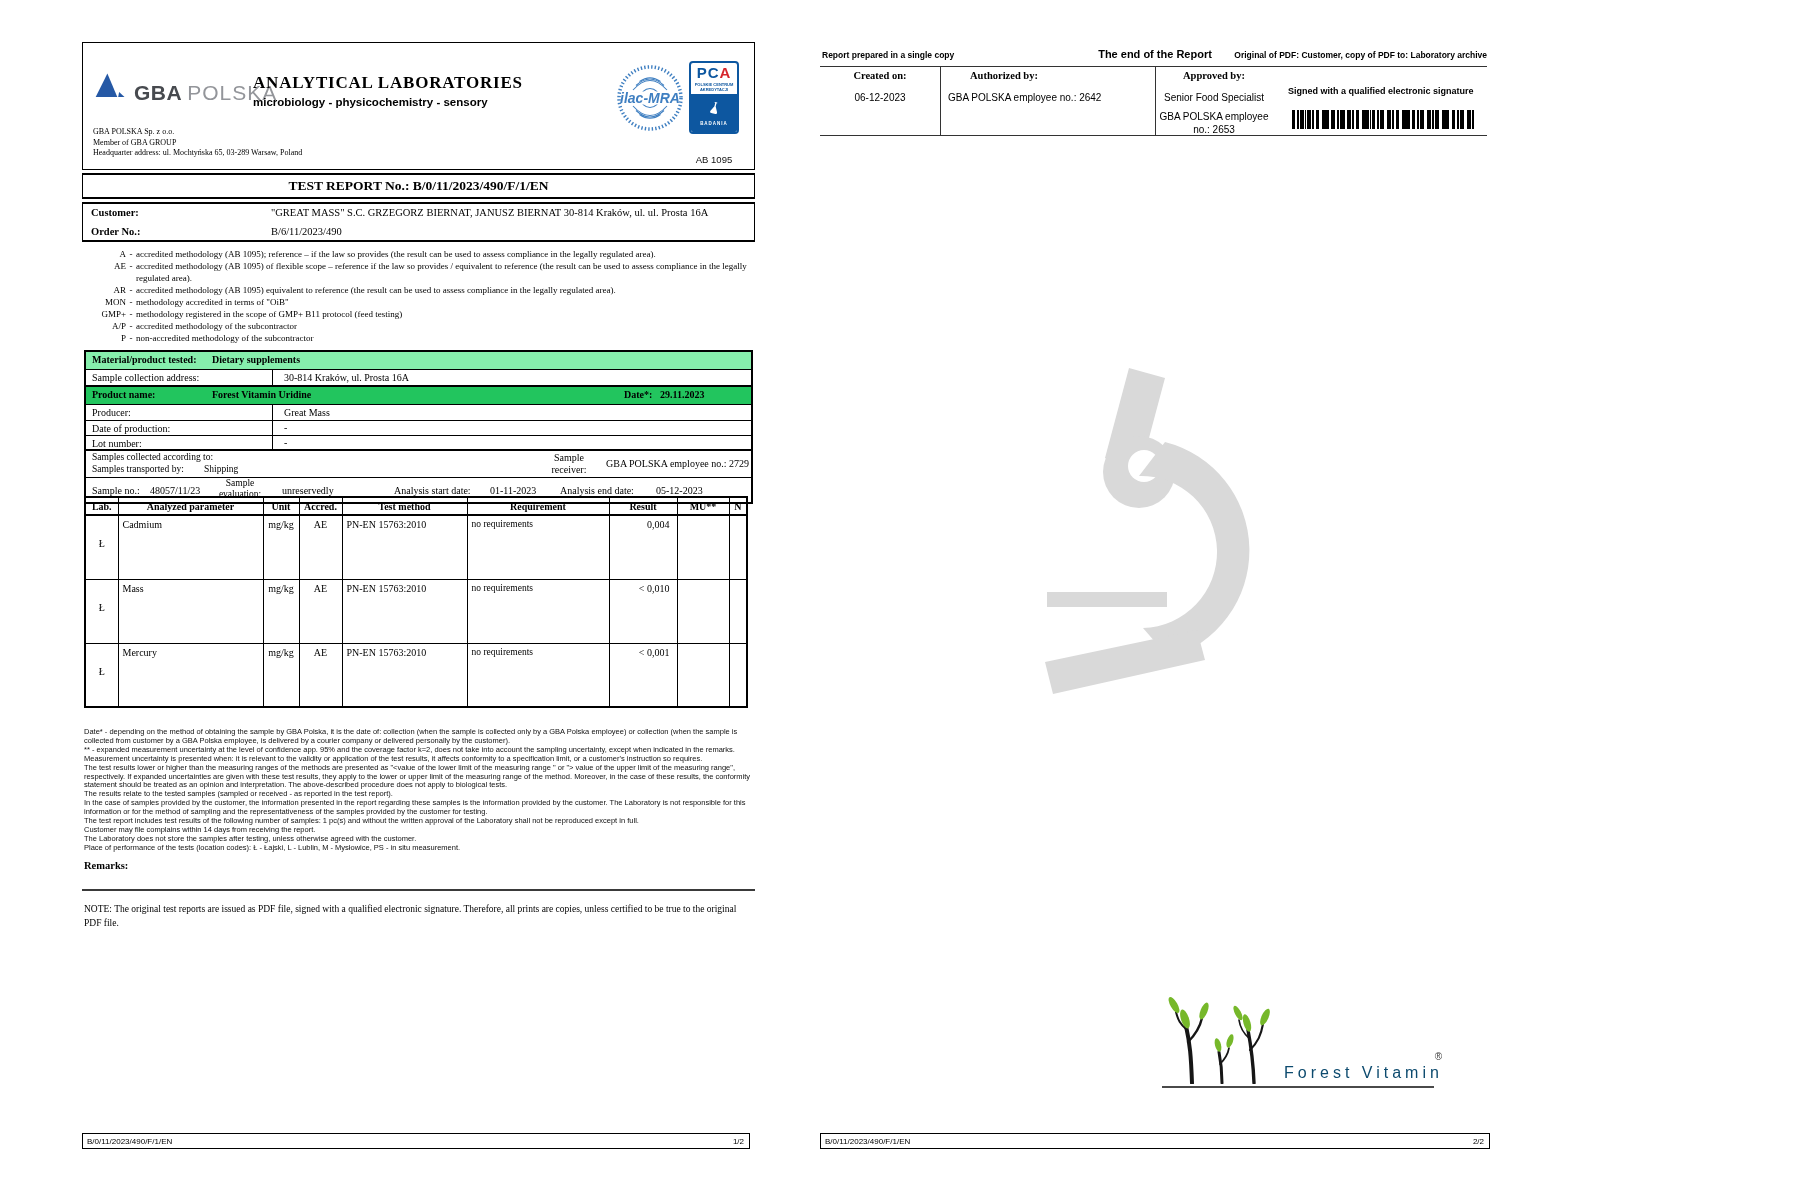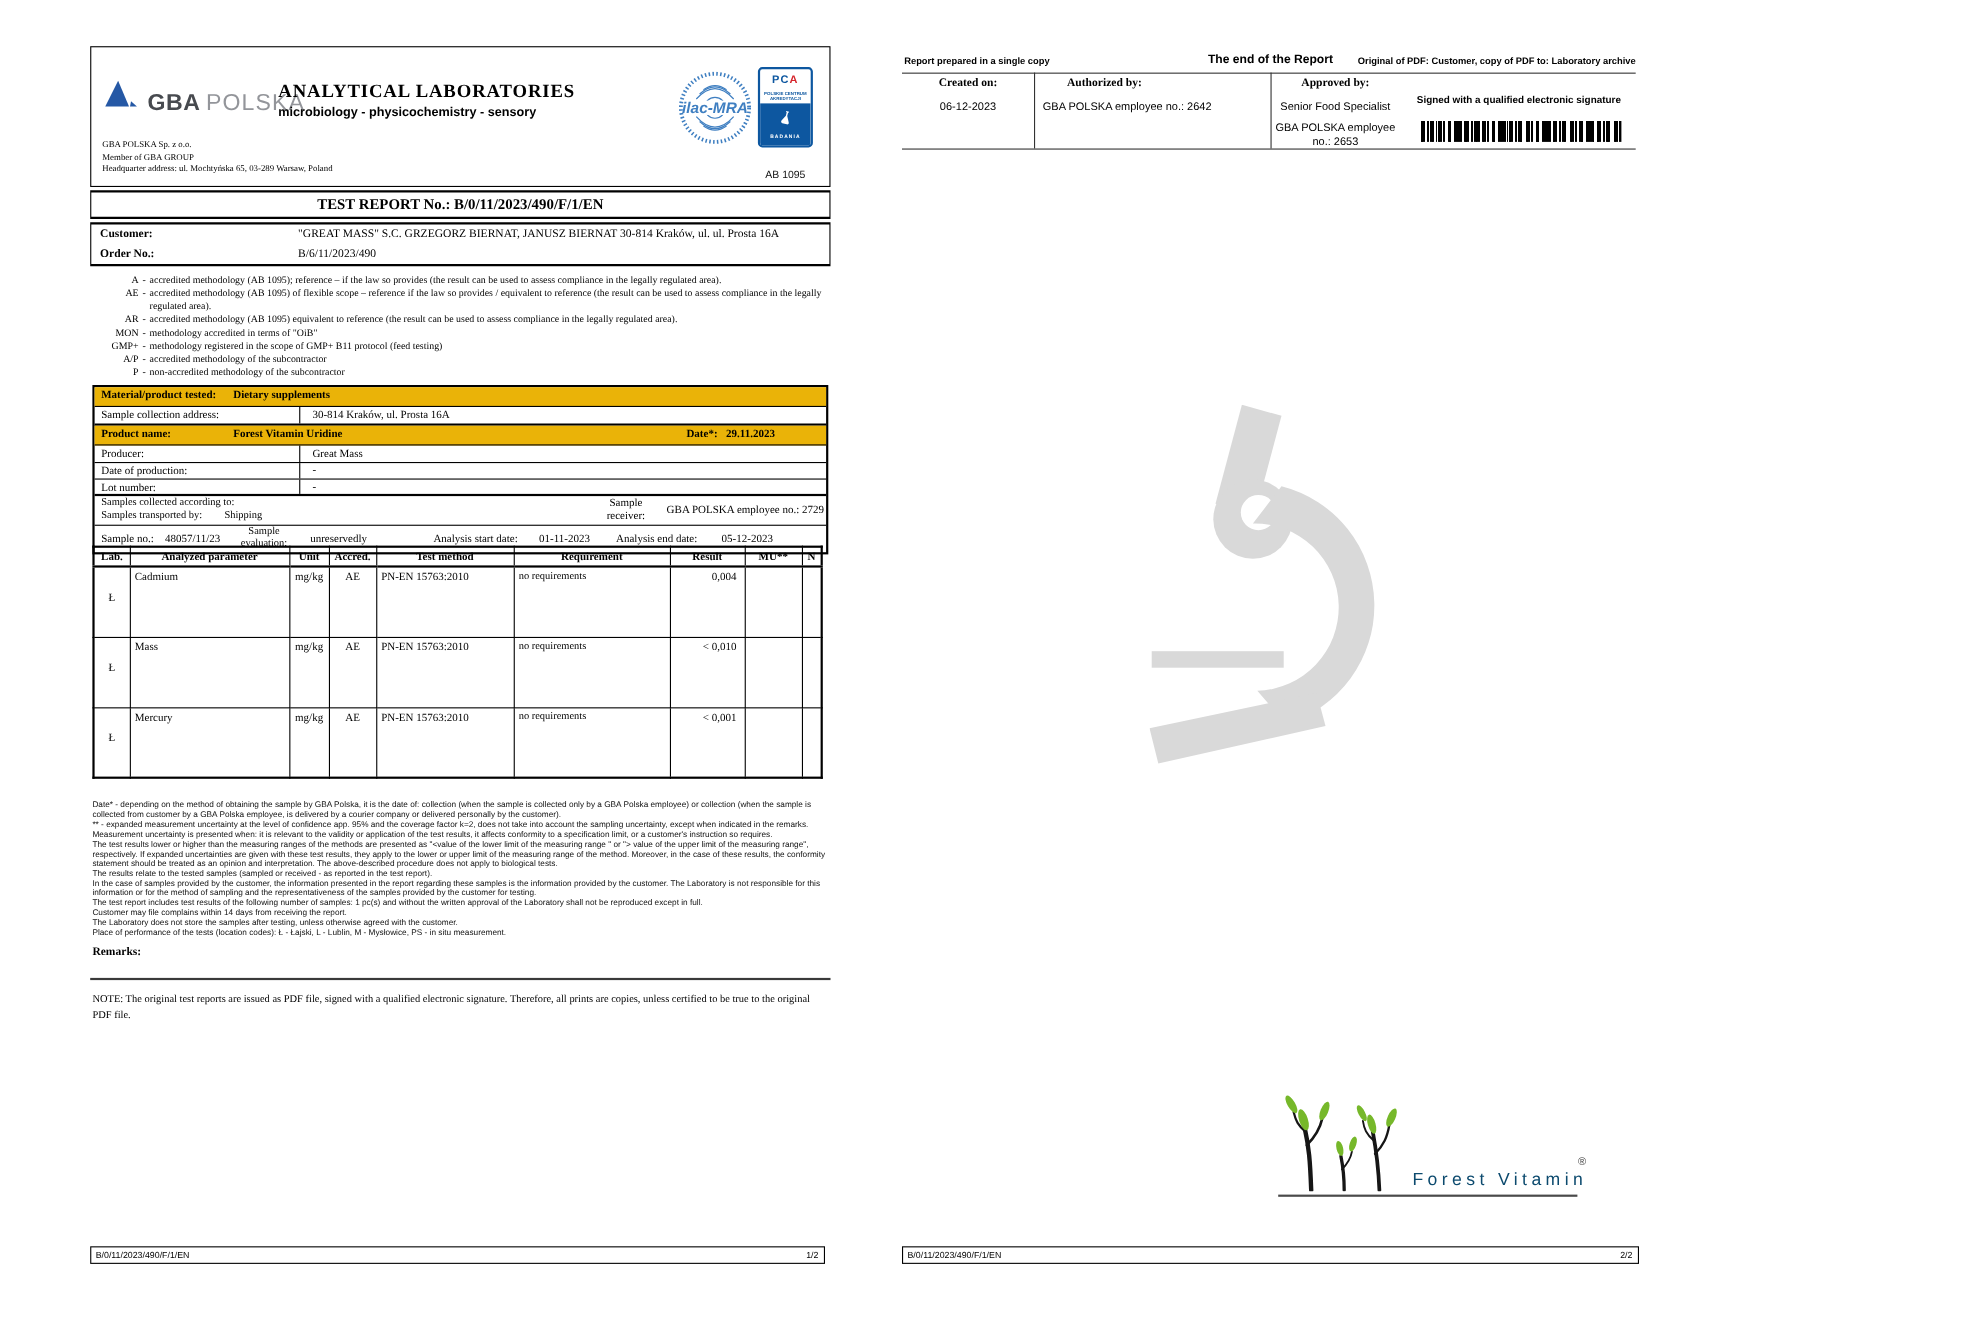--- a/index.html
+++ b/index.html
@@ -14,21 +14,21 @@
   .gba-logo { position:absolute; left:10px; top:30px; display:flex; align-items:flex-end; gap:5px; }
   .gba-word { font-family:"Liberation Sans",sans-serif; font-size:21px; line-height:24px; }
   .gba-b { font-weight:bold; color:#474a4f; letter-spacing:0.5px; }
   .gba-l { color:#93959a; font-weight:normal; letter-spacing:1px; }
   .lab-title { position:absolute; left:170px; top:30px; font-size:17px; font-weight:bold; letter-spacing:0.8px; }
   .lab-sub { position:absolute; left:170px; top:53px; font-family:"Liberation Sans",sans-serif; font-size:11.5px; font-weight:bold; }
   .addr { position:absolute; left:10px; top:84px; font-size:8px; line-height:10.5px; }
   .ilac { position:absolute; left:534px; top:22px; }
   .pca-wrap { position:absolute; left:606px; top:18px; width:50px; text-align:center; }
   .pca-box { border:2px solid #0d57a0; border-radius:4px; background:#fff; overflow:hidden; }
-  .pca-name { font-family:"Liberation Sans",sans-serif; font-weight:bold; font-size:10px; line-height:16px; padding-top:2px; color:#0d57a0; letter-spacing:1px;}
+  .pca-name { font-family:"Liberation Sans",sans-serif; font-weight:bold; font-size:15px; line-height:16px; padding-top:2px; color:#0d57a0; letter-spacing:1px;}
   .pca-a { color:#d6252c; }
   .pca-sub { font-family:"Liberation Sans",sans-serif; font-size:4px; font-weight:bold; color:#0d57a0; line-height:5px; padding:1px 2px 2px 2px; }
   .pca-badge { background:#0d57a0; height:38px; display:flex; flex-direction:column; align-items:center; justify-content:center; gap:1px; }
   .pca-badge-label { font-family:"Liberation Sans",sans-serif; font-size:4.5px; font-weight:bold; color:#fff; letter-spacing:1px; }
   .pca-cert { margin-top:20px; font-family:"Liberation Sans",sans-serif; font-size:9.5px; color:#111; }
 
   
   .titlebox { position:absolute; top:131px; left:0; right:0; height:26px;
               border:1px solid #000; border-top-width:2px; border-bottom-width:2px;
               text-align:center; font-weight:bold; font-size:13.5px; line-height:22px; }
@@ -42,22 +42,22 @@
   .legend { position:absolute; top:206px; left:0; right:2px; font-size:9px; line-height:12px; }
   .lg-row { display:flex; }
   .lg-code { width:44px; text-align:right; flex:none; }
   .lg-dash { width:10px; text-align:center; flex:none; }
   .lg-text { flex:1; }
 
   
   .mat { position:absolute; top:308px; left:2px; width:669px; border:2px solid #000; font-size:10px; }
   .mrow { position:relative; border-bottom:1px solid #000; }
   .mrow:last-child { border-bottom:none; }
-  .gray1 { background:#eab308;padding-left:45px; }
-  .gray2 { background:#eab308; }
+  .gray1 { background:#86efac;padding-left:45px; }
+  .gray2 { background:#22c55e; }
   .bb2 { border-bottom-width:2px; }
   .mlab { position:absolute; left:6px; top:2px; }
   .b { font-weight:bold; }
   .divline { position:absolute; left:186px; top:0; bottom:0; border-left:1px solid #000; }
   .at { position:absolute; }
 
   
   .res { position:absolute; top:454px; left:2px; border-collapse:collapse; table-layout:fixed; width:662px;
          font-size:10px; }
   .res, .res td, .res th { border:1px solid #000; }

